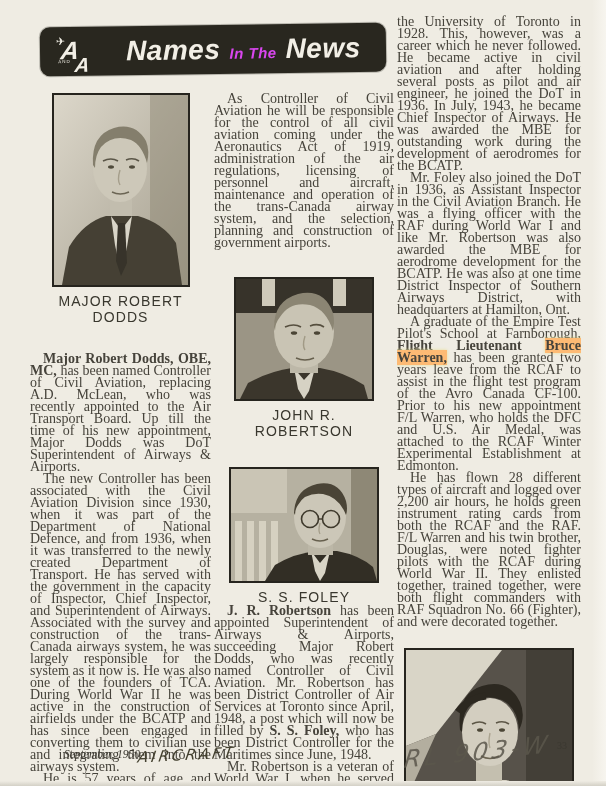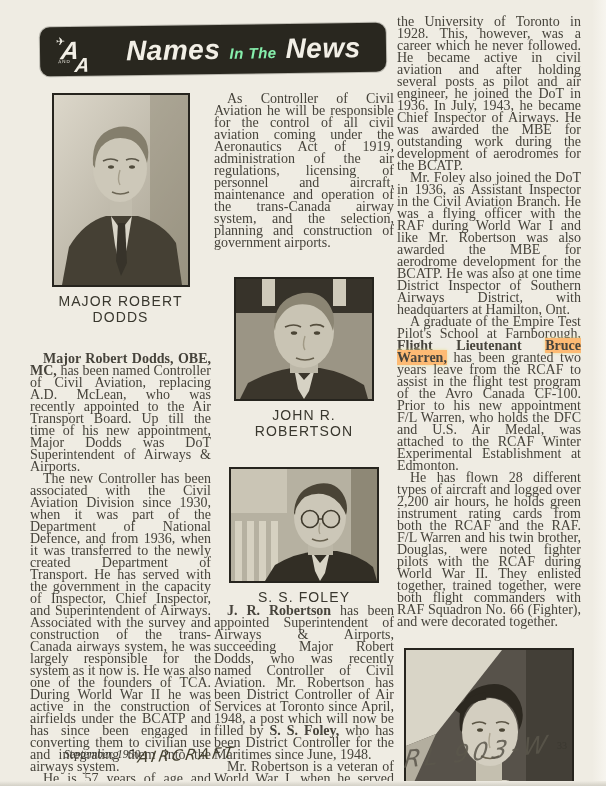--- a/index.html
+++ b/index.html
@@ -12,21 +12,21 @@
 
   
   .header-bar{position:absolute;left:40px;top:25px;width:346px;height:49px;background:#29271f;
         border-radius:10px;transform:rotate(-0.8deg);display:flex;align-items:center;
         box-shadow:0 0 0 1px rgba(41,39,31,.25);}
   .logo{margin-left:12px;flex:0 0 auto;}
   .titlewrap{display:flex;align-items:baseline;margin-left:16px;white-space:nowrap;}
   .t-big{font-family:"Liberation Sans",sans-serif;font-style:italic;font-weight:bold;
         font-size:28px;color:#f2efe6;letter-spacing:.5px;}
   .t-small{font-family:"Liberation Sans",sans-serif;font-style:italic;font-weight:bold;
-        font-size:15px;color:#86efac;margin:0 9px;letter-spacing:.5px;}
+        font-size:15px;color:#d946ef;margin:0 9px;letter-spacing:.5px;}
 
   
   .col{position:absolute;top:93px;}
   .col1{left:30px;width:181px;}
   .col2{left:214px;width:180px;}
   .col3{left:397px;top:16px;width:184px;}
   .bodytext p{margin:0;font-size:14px;line-height:12px;text-align:justify;}
   .bodytext p.indent{text-indent:13px;}
   .b{font-weight:bold;}
   .hl{background:#fdba74;box-shadow:0 0 3px #e9e098;}

